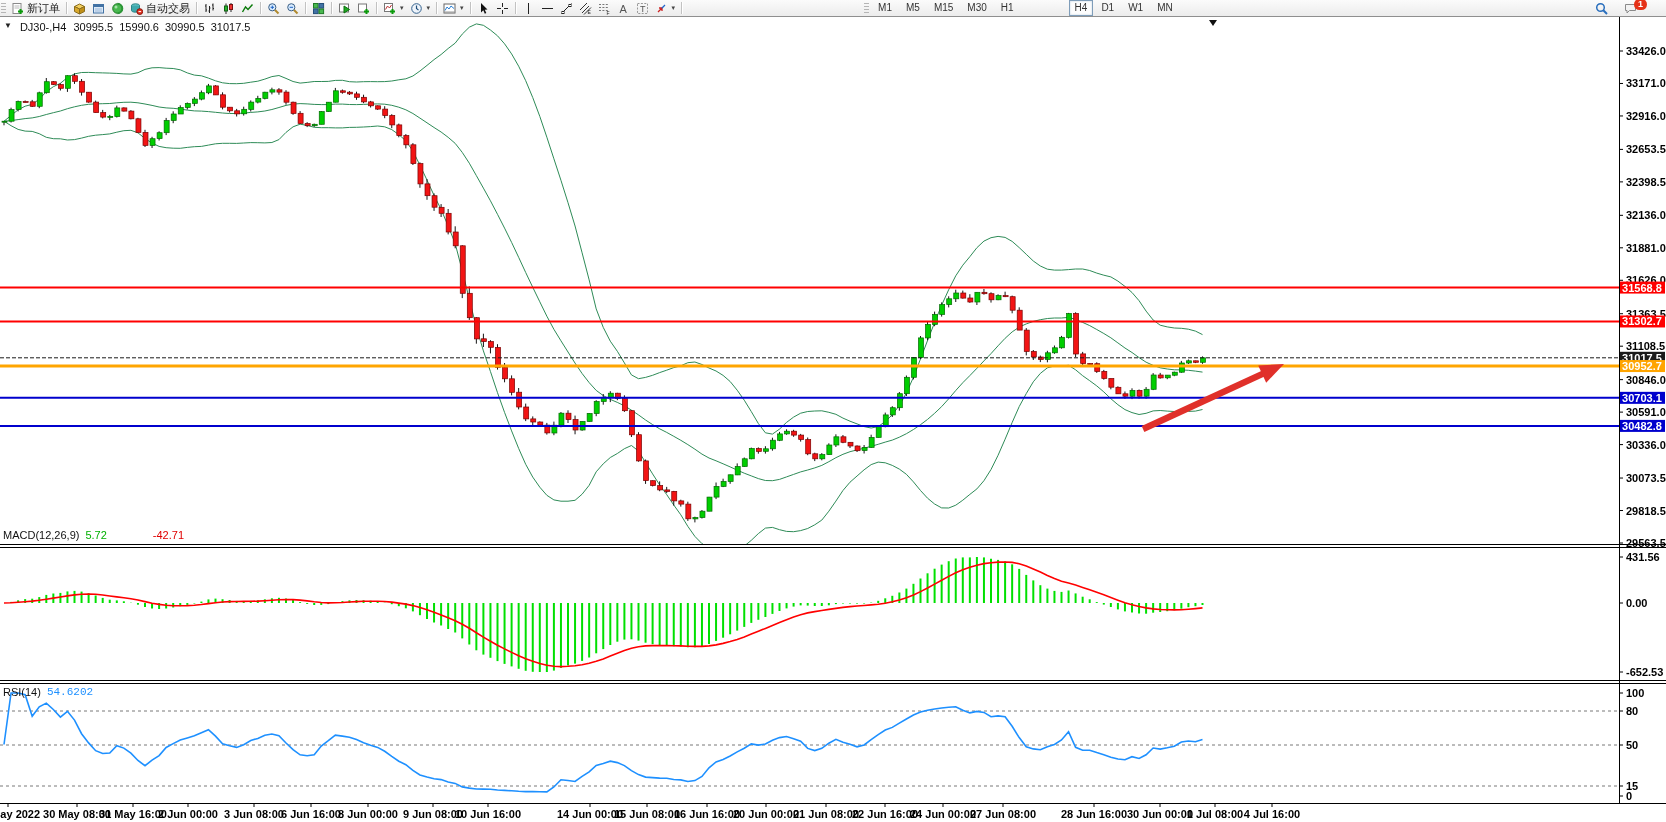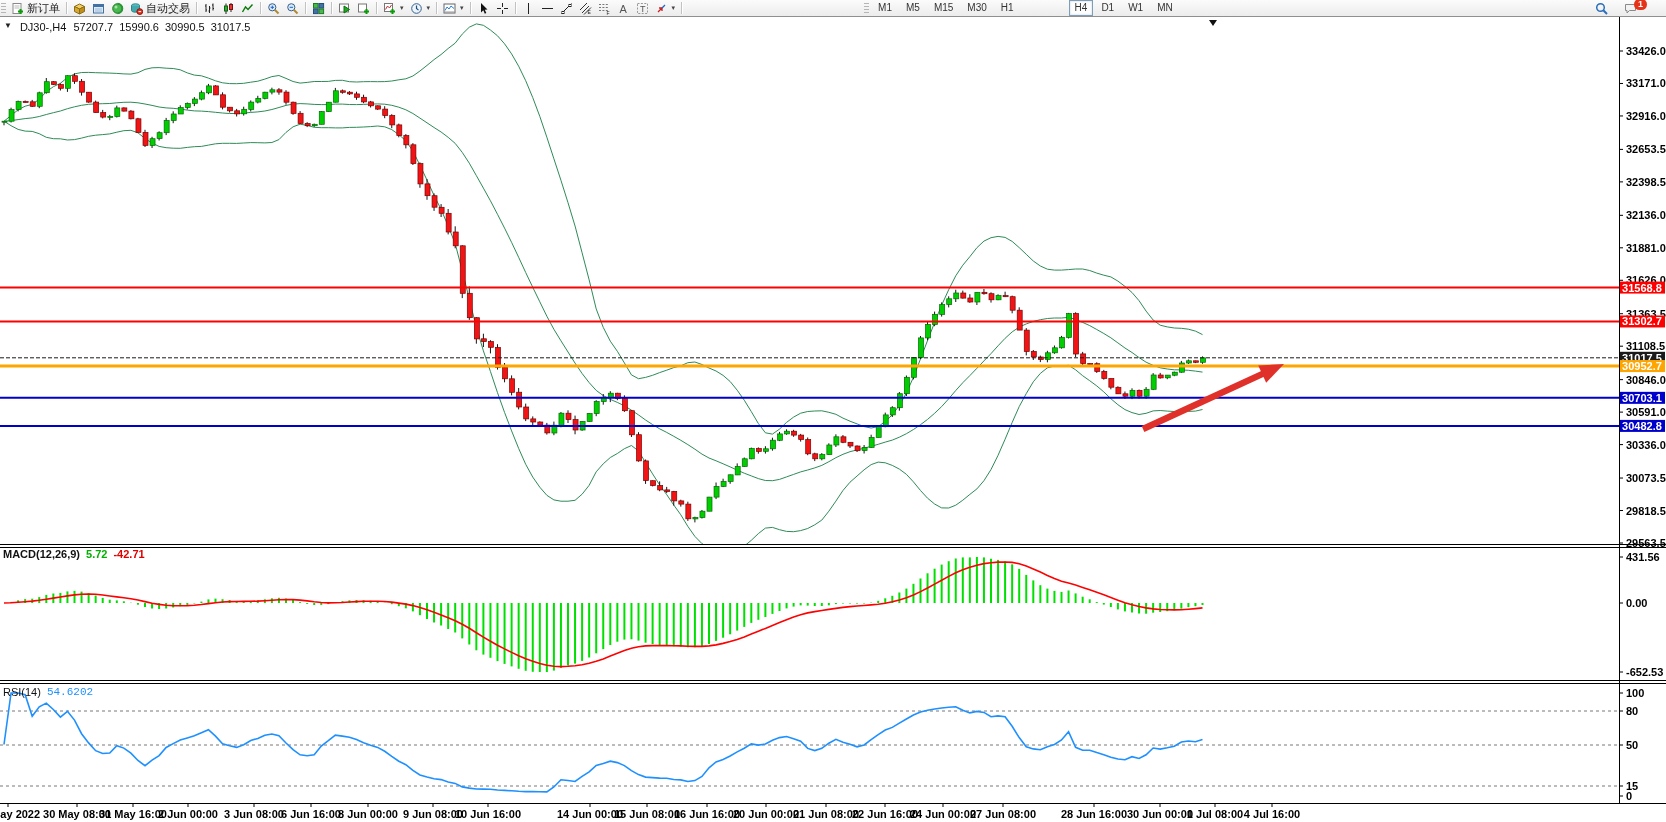--- a/index.html
+++ b/index.html
@@ -23,24 +23,24 @@
   .spacer{flex:none;}
   .right-group{margin-left:auto;display:flex;align-items:center;padding-right:26px;}
   .chat-wrap{position:relative;margin-left:10px;}
   .badge{position:absolute;top:-2px;right:-7px;min-width:11px;height:11px;border-radius:6px;
     background:#e53218;color:#fff;font-size:9px;font-weight:bold;text-align:center;line-height:11px;padding:0 1px;}
   
   #chart-svg{position:absolute;left:0;top:0;z-index:1;}
   .panel-label{position:absolute;z-index:5;font-size:11px;color:#111;display:flex;gap:6px;}
   #main-title{left:4px;top:21px;}
   #main-title .tri{font-size:8px;color:#222;margin-right:2px;}
-  #macd-label{left:3px;top:548px;font-weight:bold;}
+  #macd-label{left:3px;top:529px;}
   #rsi-label{left:3px;top:686px;justify-content:space-between;}
   .val-main{color:#00b000;}
-  .val-signal{color:#e00000;}
+  .val-signal{color:#e00000;margin-left:40px;}
   .val-rsi{color:#1E90FF;font-family:Liberation Mono, monospace;}
 </style>
 </head>
 <body>
 
 <div id="stage">
 
   <div class="toolbar">
     <div class="grip"></div>
 
@@ -935,21 +935,21 @@
         <line x1="1215" y1="804" x2="1215" y2="807" stroke="#000"></line>
         <text x="1215" y="818" text-anchor="middle" fill="#000" font-size="11" font-family="&quot;Liberation Sans&quot;,sans-serif" font-weight="bold">1 Jul 08:00</text>
         <line x1="1272" y1="804" x2="1272" y2="807" stroke="#000"></line>
         <text x="1272" y="818" text-anchor="middle" fill="#000" font-size="11" font-family="&quot;Liberation Sans&quot;,sans-serif" font-weight="bold">4 Jul 16:00</text>
       </g>
     </svg>
 
   <div class="panel-label" id="main-title">
     <span class="tri">▼</span>
     <span style="margin-right:1px">DJ30-,H4</span>
-    <span>57207.7</span>
+    <span>30995.5</span>
     <span>15990.6</span>
     <span>30990.5</span>
     <span>31017.5</span>
   </div>
 
   <div class="panel-label" id="macd-label">
     <span>MACD(12,26,9)</span>
     <span class="val-main">5.72</span>
     <span class="val-signal">-42.71</span>
   </div>

